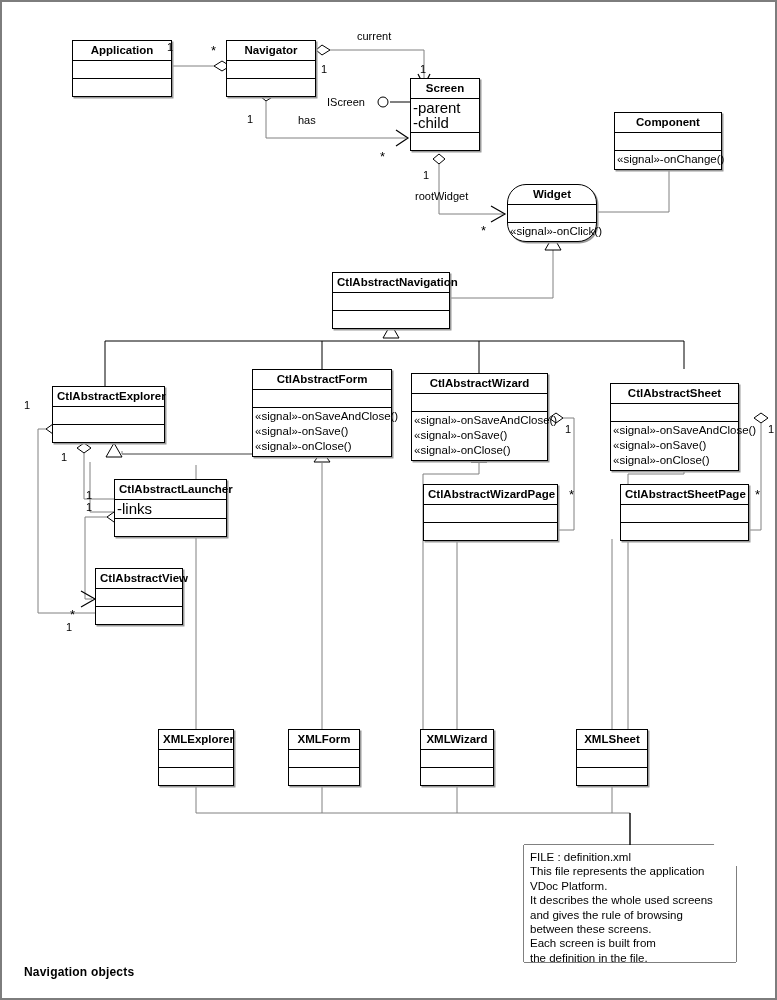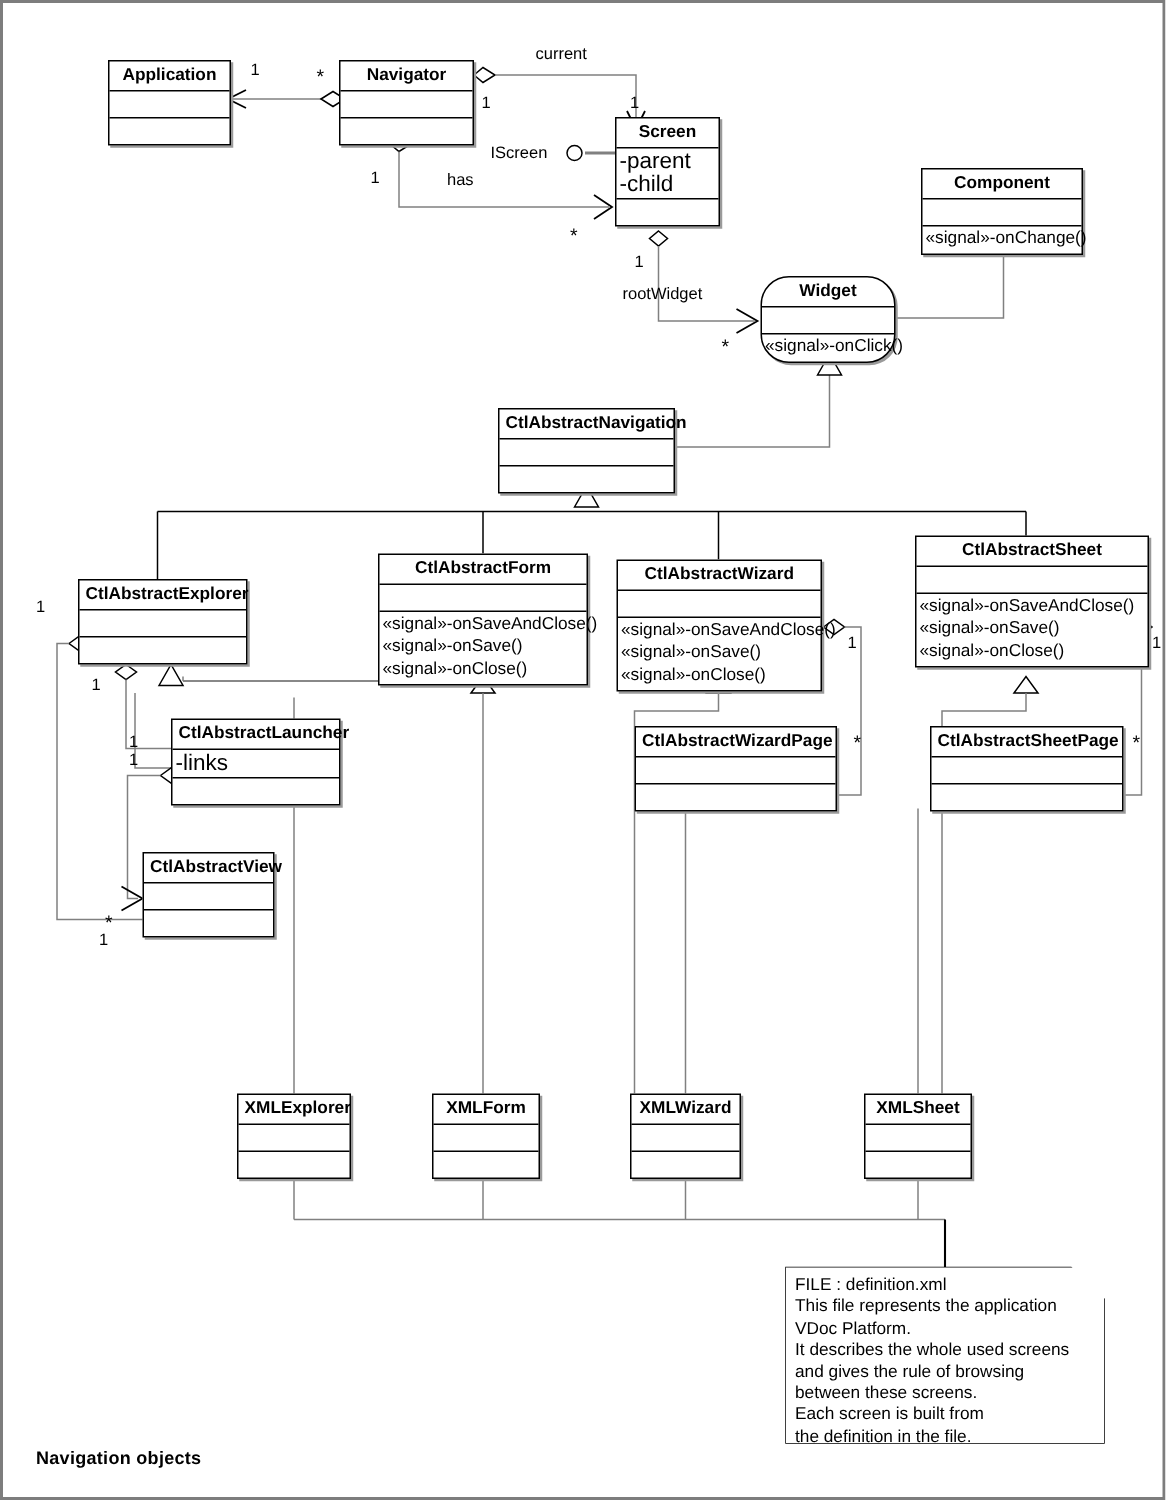--- a/index.html
+++ b/index.html
@@ -205,21 +205,21 @@
       <line x1="455" y1="784" x2="455" y2="811" stroke="#808080"></line>
       <line x1="610" y1="784" x2="610" y2="811" stroke="#808080"></line>
       <line x1="194" y1="811" x2="628" y2="811" stroke="#808080"></line>
       <line x1="628" y1="811" x2="628" y2="843" stroke="#000000" stroke-width="1.4"></line>
 
       <path d="M522,843 L712,843 L734,864 L734,960 L522,960 Z" fill="#ffffff" stroke="#000000" stroke-width="1"></path>
       <path d="M712,843 L712,864 L734,864" fill="none" stroke="#000000" stroke-width="1"></path>
     </g>
   </svg>
 
-  <div class="uml-class" style="left:70px; top:38px; width:82px;">
+  <div class="uml-class" style="left:70px; top:38px; width:100px;">
     <div class="uml-name">Application</div>
     <div class="uml-attrs"></div>
     <div class="uml-ops"></div>
   </div>
 
   <div class="uml-class" style="left:224px; top:38px; width:90px;">
     <div class="uml-name">Navigator</div>
     <div class="uml-attrs"></div>
     <div class="uml-ops"></div>
   </div>
@@ -274,21 +274,21 @@
   <div class="uml-class" style="left:409px; top:371px; width:137px;">
     <div class="uml-name">CtlAbstractWizard</div>
     <div class="uml-attrs"></div>
     <div class="uml-ops">
       <div>«signal»-onSaveAndClose()</div>
       <div>«signal»-onSave()</div>
       <div>«signal»-onClose()</div>
     </div>
   </div>
 
-  <div class="uml-class" style="left:608px; top:355px; width:156px;">
+  <div class="uml-class" style="left:608px; top:381px; width:129px;">
     <div class="uml-name">CtlAbstractSheet</div>
     <div class="uml-attrs"></div>
     <div class="uml-ops">
       <div>«signal»-onSaveAndClose()</div>
       <div>«signal»-onSave()</div>
       <div>«signal»-onClose()</div>
     </div>
   </div>
 
   <div class="uml-class" style="left:112px; top:477px; width:113px;">

